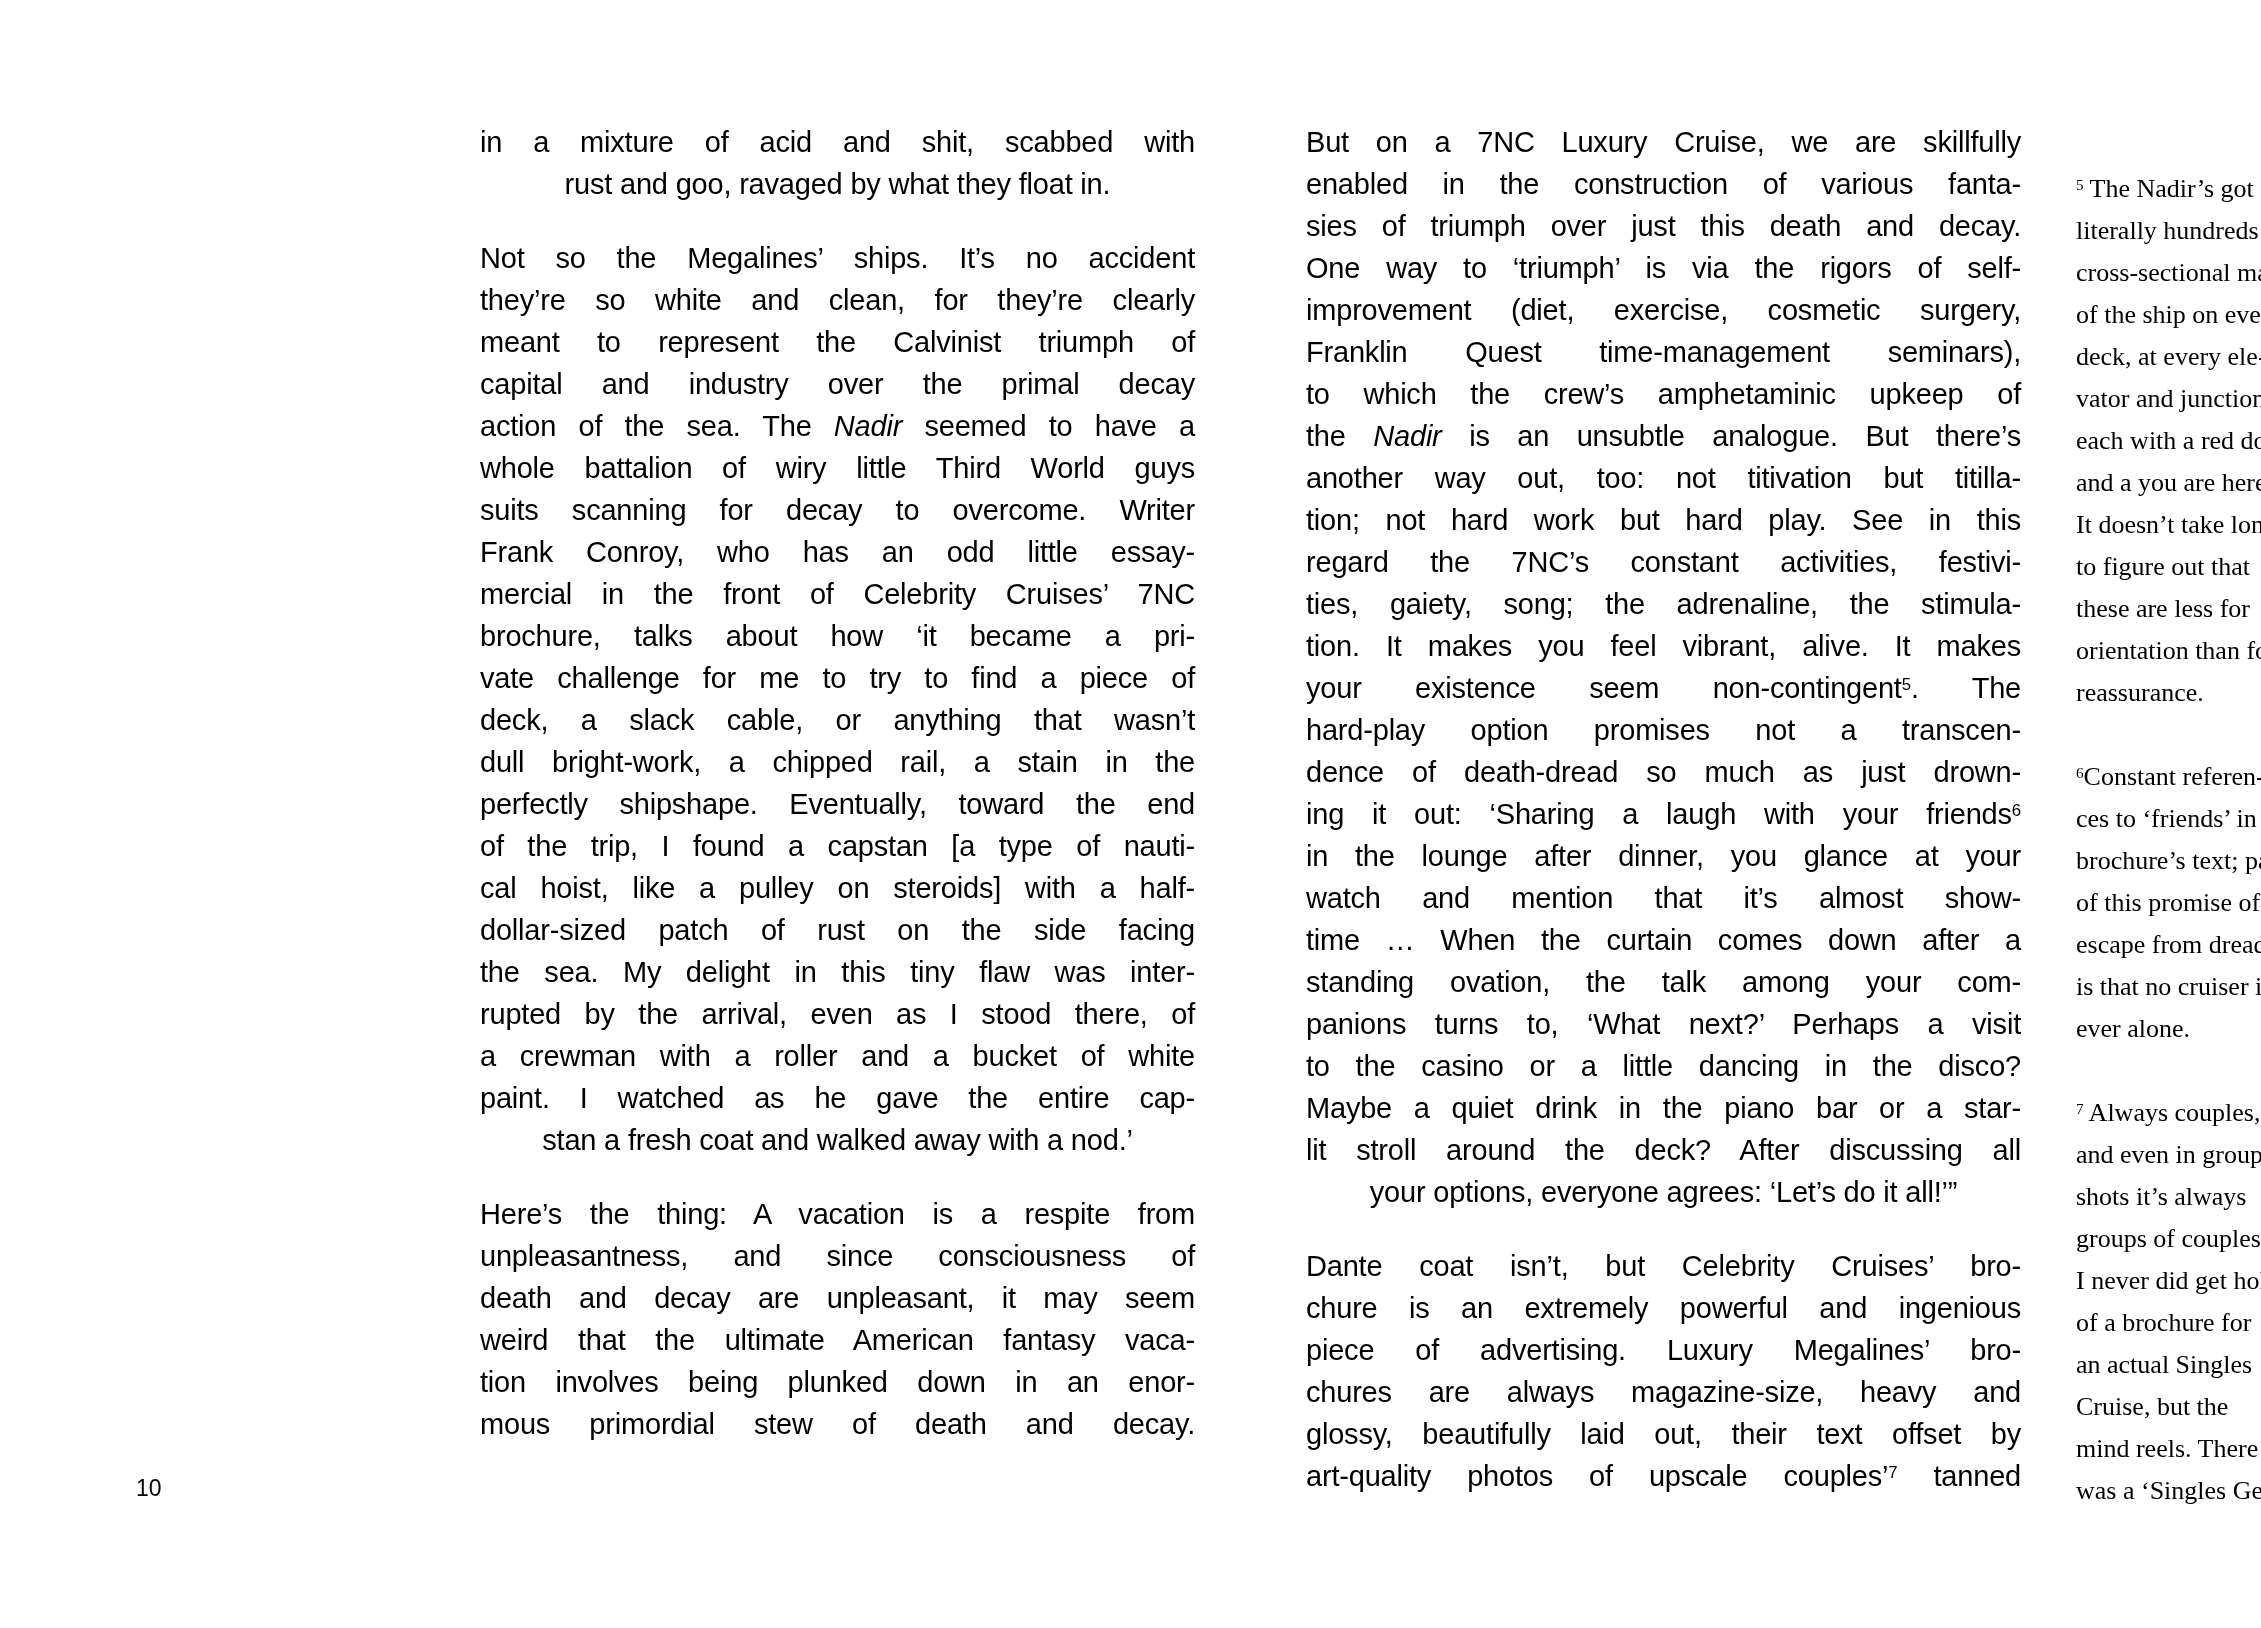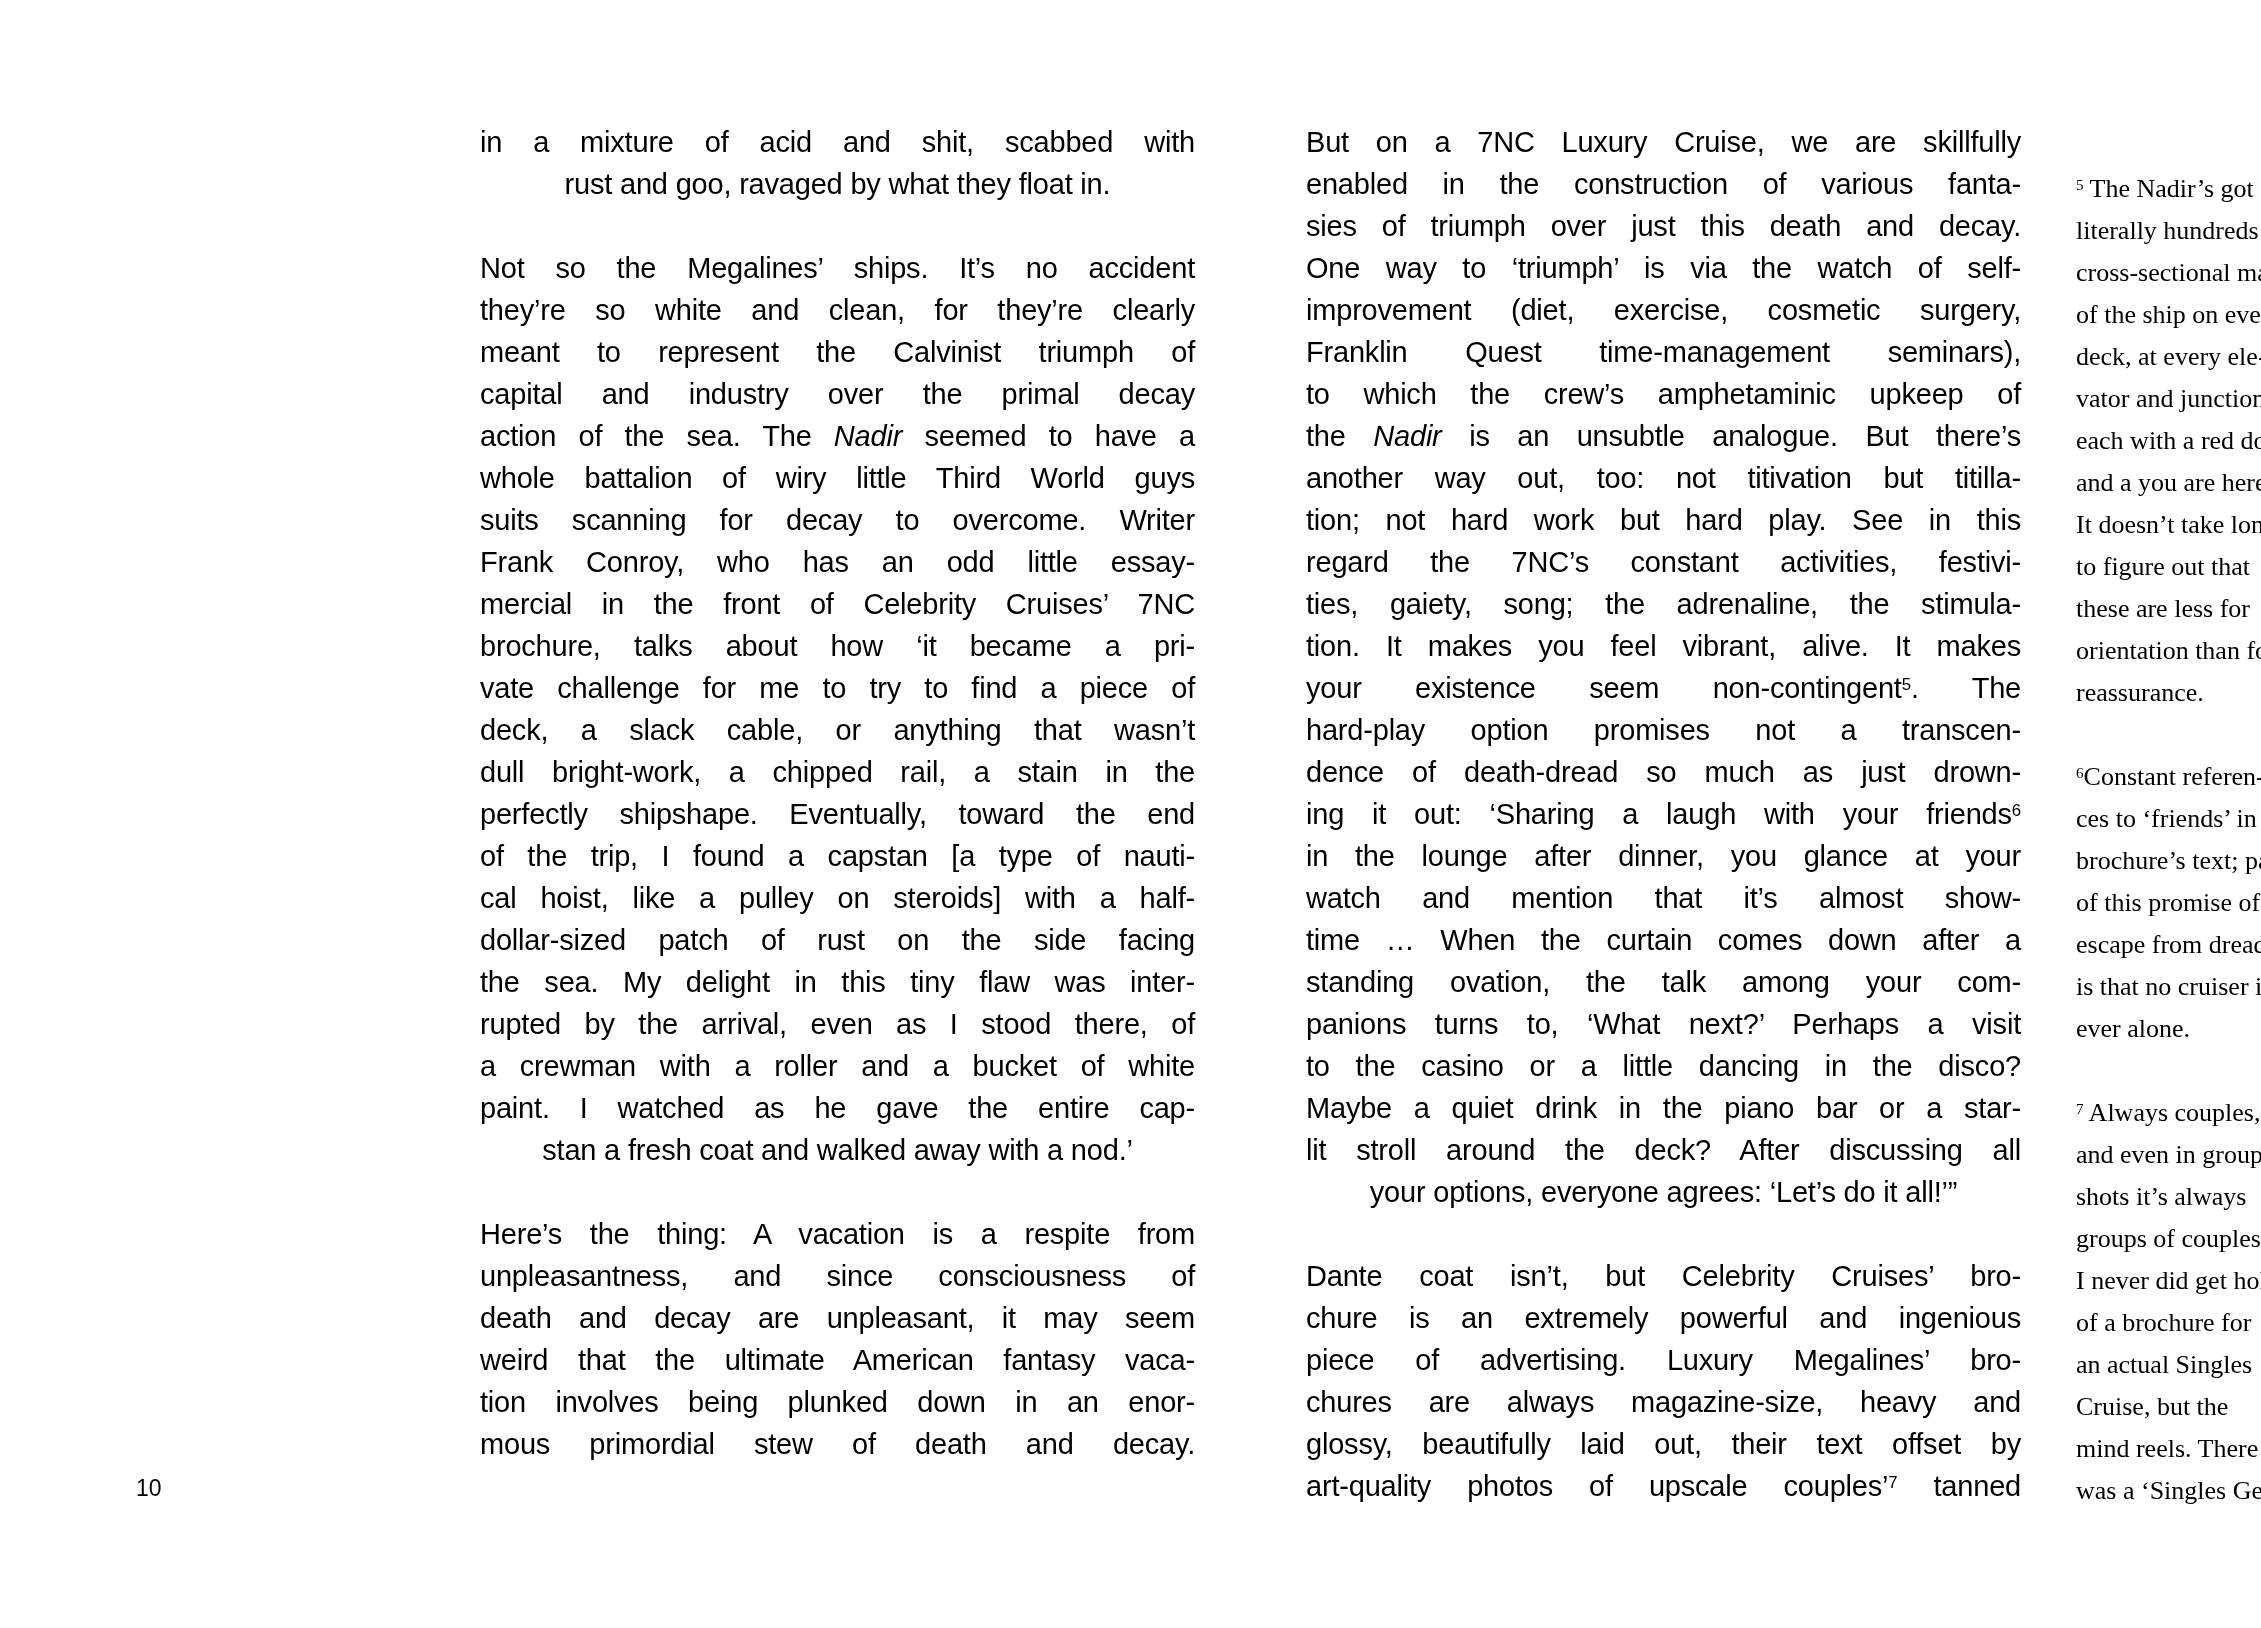--- a/index.html
+++ b/index.html
@@ -16,21 +16,21 @@
     top: 121px;
     width: 715px;
     font-family: "Liberation Sans", sans-serif;
     font-size: 29px;
     line-height: 42px;
     letter-spacing: -0.2px;
     font-stretch: condensed;
   }
   #body-col-1 { left: 480px; }
   #body-col-2 { left: 1306px; }
-  .para + .para { margin-top: 42px; }
+  .para + .para { margin-top: 32px; }
   .line.just { text-align: justify; text-align-last: justify; }
   .line.ragged { text-align: center; }
   .fncol {
     position: absolute;
     left: 2076px;
     top: 168px;
     width: 280px;
     font-family: "Liberation Serif", serif;
     font-size: 26px;
     line-height: 42px;
@@ -94,21 +94,21 @@
         <div class="line just">weird that the ultimate American fantasy vaca-</div>
         <div class="line just">tion involves being plunked down in an enor-</div>
         <div class="line just">mous primordial stew of death and decay.</div>
       </div>
     </div>
   <div class="bodycol" id="body-col-2">
       <div class="para">
         <div class="line just">But on a 7NC Luxury Cruise, we are skillfully</div>
         <div class="line just">enabled in the construction of various fanta-</div>
         <div class="line just">sies of triumph over just this death and decay.</div>
-        <div class="line just">One way to ‘triumph’ is via the watch of self-</div>
+        <div class="line just">One way to ‘triumph’ is via the rigors of self-</div>
         <div class="line just">improvement (diet, exercise, cosmetic surgery,</div>
         <div class="line just">Franklin Quest time-management seminars),</div>
         <div class="line just">to which the crew’s amphetaminic upkeep of</div>
         <div class="line just">the <i>Nadir</i> is an unsubtle analogue. But there’s</div>
         <div class="line just">another way out, too: not titivation but titilla-</div>
         <div class="line just">tion; not hard work but hard play. See in this</div>
         <div class="line just">regard the 7NC’s constant activities, festivi-</div>
         <div class="line just">ties, gaiety, song; the adrenaline, the stimula-</div>
         <div class="line just">tion. It makes you feel vibrant, alive. It makes</div>
         <div class="line just">your existence seem non-contingent<sup class="sup">5</sup>. The</div>

